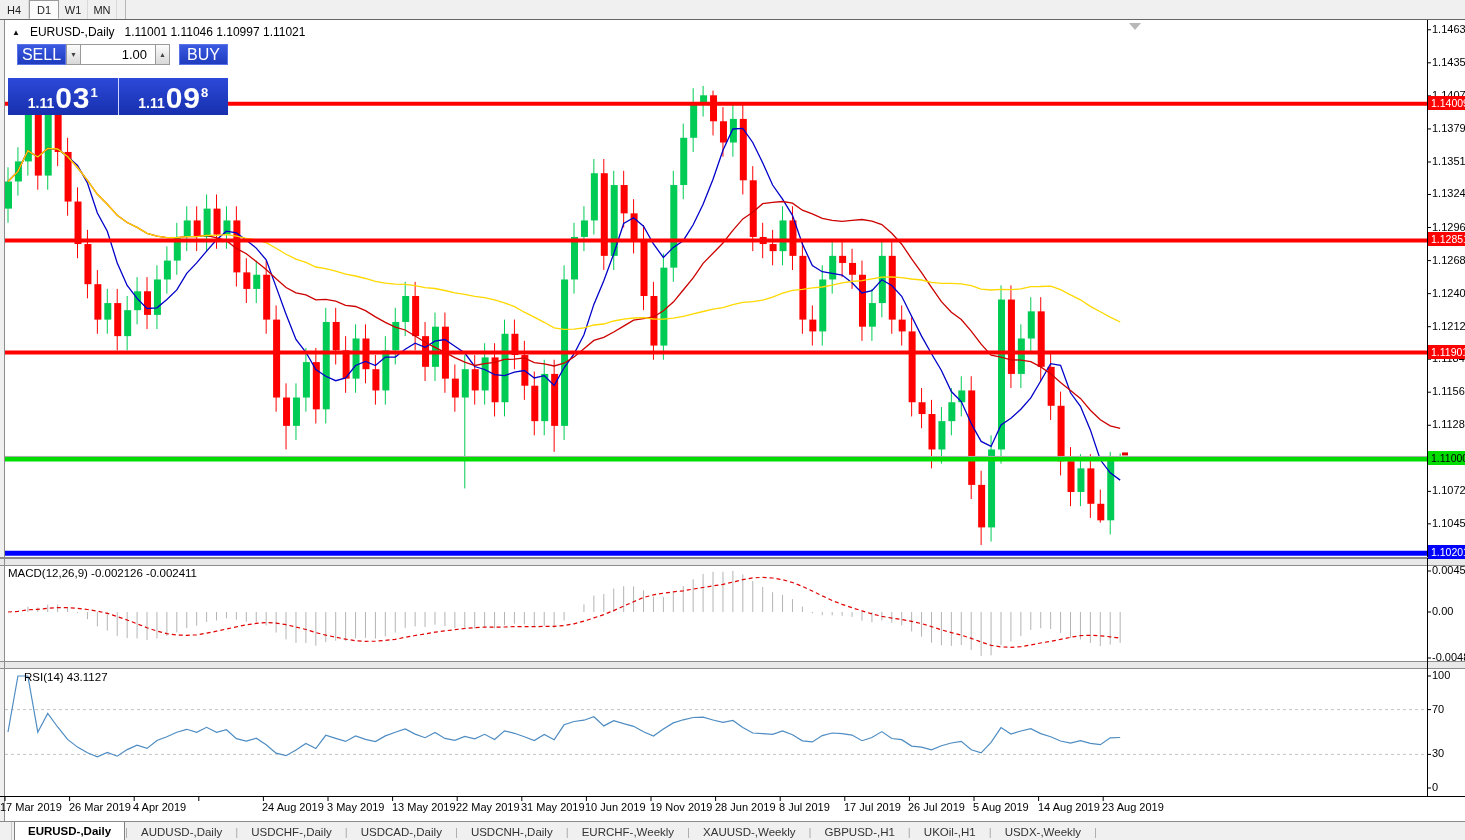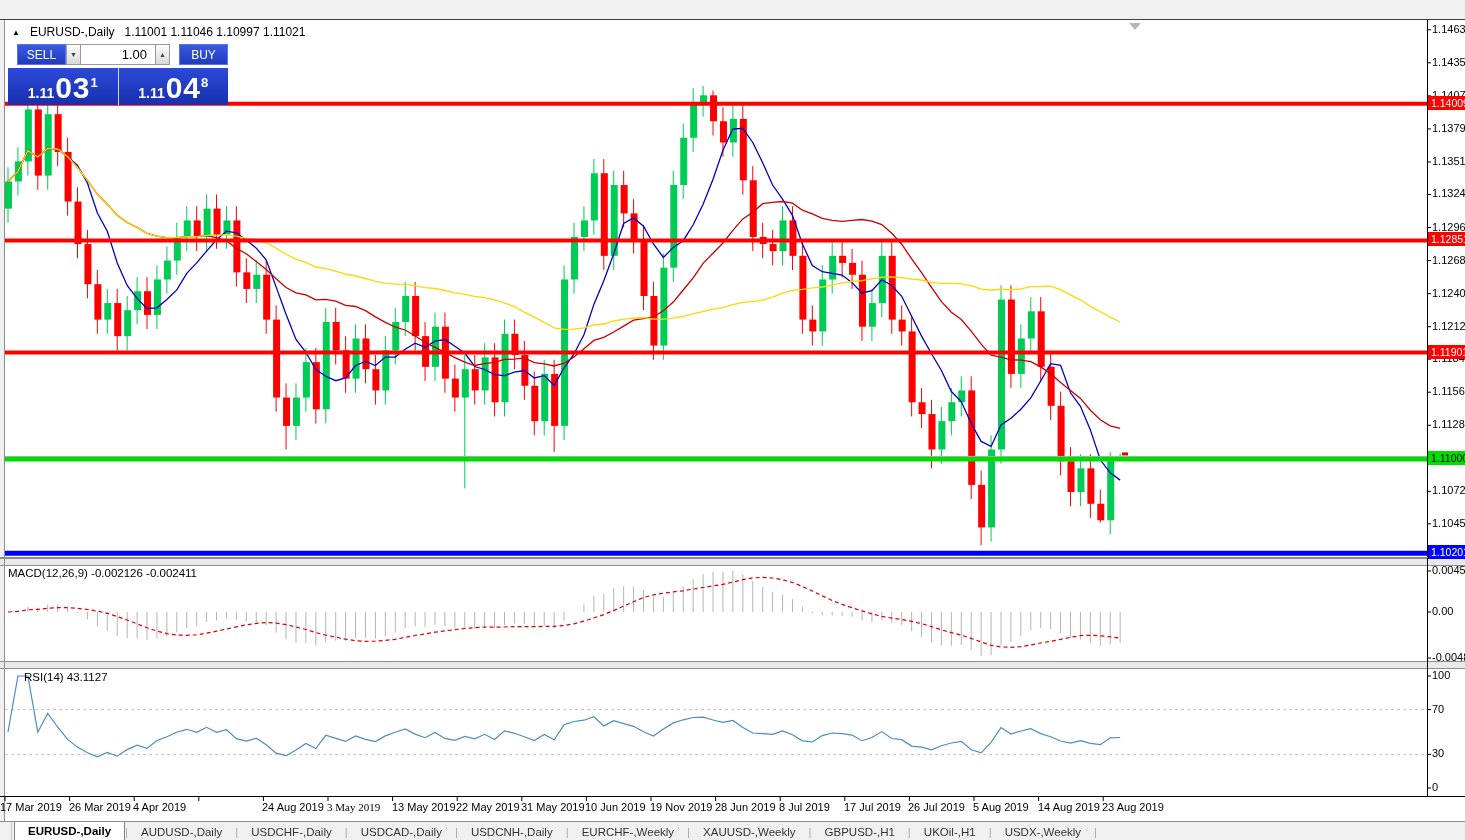--- a/index.html
+++ b/index.html
@@ -28,34 +28,34 @@
   .chart-title{
     position:absolute;left:12px;top:25px;z-index:4;
     font-size:12px;color:#000;display:flex;gap:10px;align-items:center;
   }
   .chart-title .tri{font-size:8px;color:#111;}
   
   .trade-panel{position:absolute;left:8px;top:44px;width:220px;z-index:4;}
   .tp-row1{display:flex;height:21px;}
   .btn-blue{
     background:linear-gradient(#3a5ae0,#1f3bbe);
-    color:#fff;font-size:12px;display:flex;align-items:center;justify-content:center;
+    color:#fff;font-size:16px;display:flex;align-items:center;justify-content:center;
     width:60px;border:1px solid #5a74e8;box-sizing:border-box;cursor:pointer;margin-left:9px;
   }
   .spin{
     width:18px;background:linear-gradient(#fdfdfd,#d8d8d8);
     border:1px solid #9a9a9a;box-sizing:border-box;
     font-size:7px;color:#444;display:flex;align-items:center;justify-content:center;cursor:pointer;
   }
   .vol{
     width:74px;border:1px solid #9a9a9a;border-left:none;border-right:none;
     box-sizing:border-box;font-size:13px;text-align:right;padding:0 8px 0 0;
     font-family:"Liberation Sans",sans-serif;outline:none;background:#fff;color:#000;
   }
-  .tp-row2{display:flex;height:37px;margin-top:3px;}
+  .tp-row2{display:flex;height:37px;margin-top:13px;}
   .bigprice{
     flex:1;background:linear-gradient(#2c49d8,#1830ae);
     color:#fff;display:flex;align-items:flex-end;justify-content:center;
     padding-bottom:2px;cursor:pointer;
   }
   .bigprice.sell{border-right:1px solid #cfd6ff;}
   .bp-pre{font-size:14px;font-weight:bold;line-height:20px;margin-right:1px;}
   .bp-big{font-size:30px;font-weight:bold;line-height:30px;letter-spacing:1px;}
   .bp-sup{font-size:13px;font-weight:bold;line-height:13px;margin-bottom:14px;}
   
@@ -83,20 +83,27 @@
   .tab.active{
     background:#fff;border:1px solid #808080;border-top:none;font-weight:bold;color:#000;
   }
   .tab-sep{display:flex;align-items:center;color:#aaa;}
 </style>
 </head>
 <body>
 
 <div class="app">
 
+  <div class="tf-bar" id="tf-bar">
+      <div class="tfbtn" style="">H4</div>
+      <div class="tfbtn active" style="">D1</div>
+      <div class="tfbtn" style="">W1</div>
+      <div class="tfbtn" style="">MN</div>
+      <div class="tf-sep"></div>
+    </div>
 
   <svg id="chart-svg" width="1465" height="840">
       <rect x="4" y="20" width="1461" height="801" fill="#ffffff"></rect>
       <rect x="0" y="558" width="1465" height="7" fill="#e9e9e9"></rect>
       <line x1="0" y1="558.5" x2="1465" y2="558.5" stroke="#8d8d8d"></line>
       <line x1="0" y1="565.5" x2="1465" y2="565.5" stroke="#8d8d8d"></line>
       <rect x="0" y="661" width="1465" height="7" fill="#e9e9e9"></rect>
       <line x1="0" y1="661.5" x2="1465" y2="661.5" stroke="#8d8d8d"></line>
       <line x1="0" y1="668.5" x2="1465" y2="668.5" stroke="#8d8d8d"></line>
       <g>
@@ -519,21 +526,21 @@
       <div class="btn-blue">BUY</div>
     </div>
     <div class="tp-row2">
       <div class="bigprice sell">
         <span class="bp-pre">1.11</span>
         <span class="bp-big">03</span>
         <span class="bp-sup">1</span>
       </div>
       <div class="bigprice">
         <span class="bp-pre">1.11</span>
-        <span class="bp-big">04</span>
+        <span class="bp-big">09</span>
         <span class="bp-sup">8</span>
       </div>
     </div>
   </div>
 
   <div class="ind-label" style="top:567px;">MACD(12,26,9) -0.002126 -0.002411</div>
   <div class="ind-label" style="top:671px;padding-left:16px;">RSI(14) 43.1127</div>
 
   <div id="axis-labels">
       <div class="ptick" style="top:23px;">1.14635</div>
@@ -563,21 +570,21 @@
       <div class="ptick" style="top:703px;">70</div>
       <div class="ptick" style="top:747px;">30</div>
       <div class="ptick" style="top:781px;">0</div>
     </div>
   <div id="date-labels">
       <div class="datelab" style="left:0;">17 Mar 2019</div>
       <div class="datelab" style="left:69px;">26 Mar 2019</div>
       <div class="datelab" style="left:133px;">4 Apr 2019</div>
       <div class="datelab" style="left:198px;margin-top:48px;">14 Apr 2019</div>
       <div class="datelab" style="left:262px;">24 Aug 2019</div>
-      <div class="datelab" style="left:327px;font-family:Liberation Serif, serif;">3 May 2019</div>
+      <div class="datelab" style="left:327px;">3 May 2019</div>
       <div class="datelab" style="left:392px;">13 May 2019</div>
       <div class="datelab" style="left:456px;">22 May 2019</div>
       <div class="datelab" style="left:521px;">31 May 2019</div>
       <div class="datelab" style="left:585px;">10 Jun 2019</div>
       <div class="datelab" style="left:650px;">19 Nov 2019</div>
       <div class="datelab" style="left:715px;">28 Jun 2019</div>
       <div class="datelab" style="left:779px;">8 Jul 2019</div>
       <div class="datelab" style="left:844px;">17 Jul 2019</div>
       <div class="datelab" style="left:908px;">26 Jul 2019</div>
       <div class="datelab" style="left:973px;">5 Aug 2019</div>

